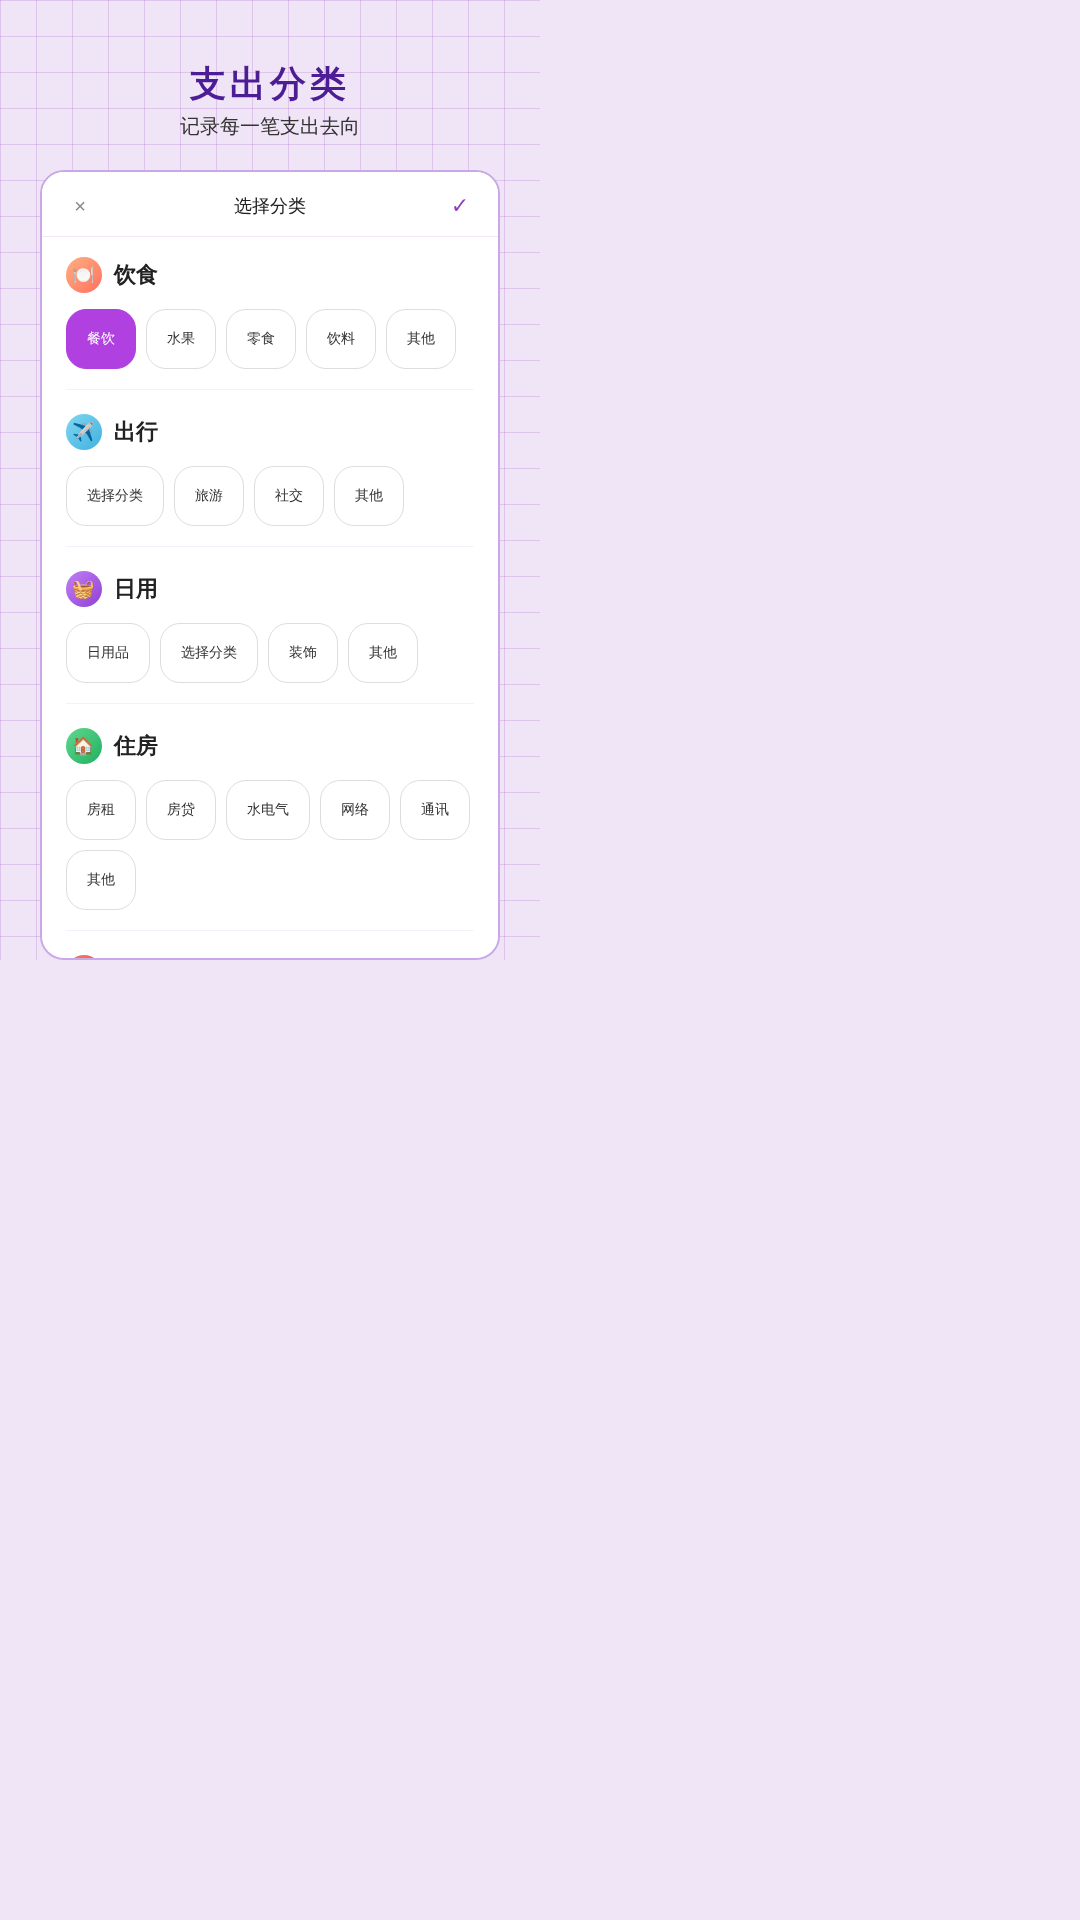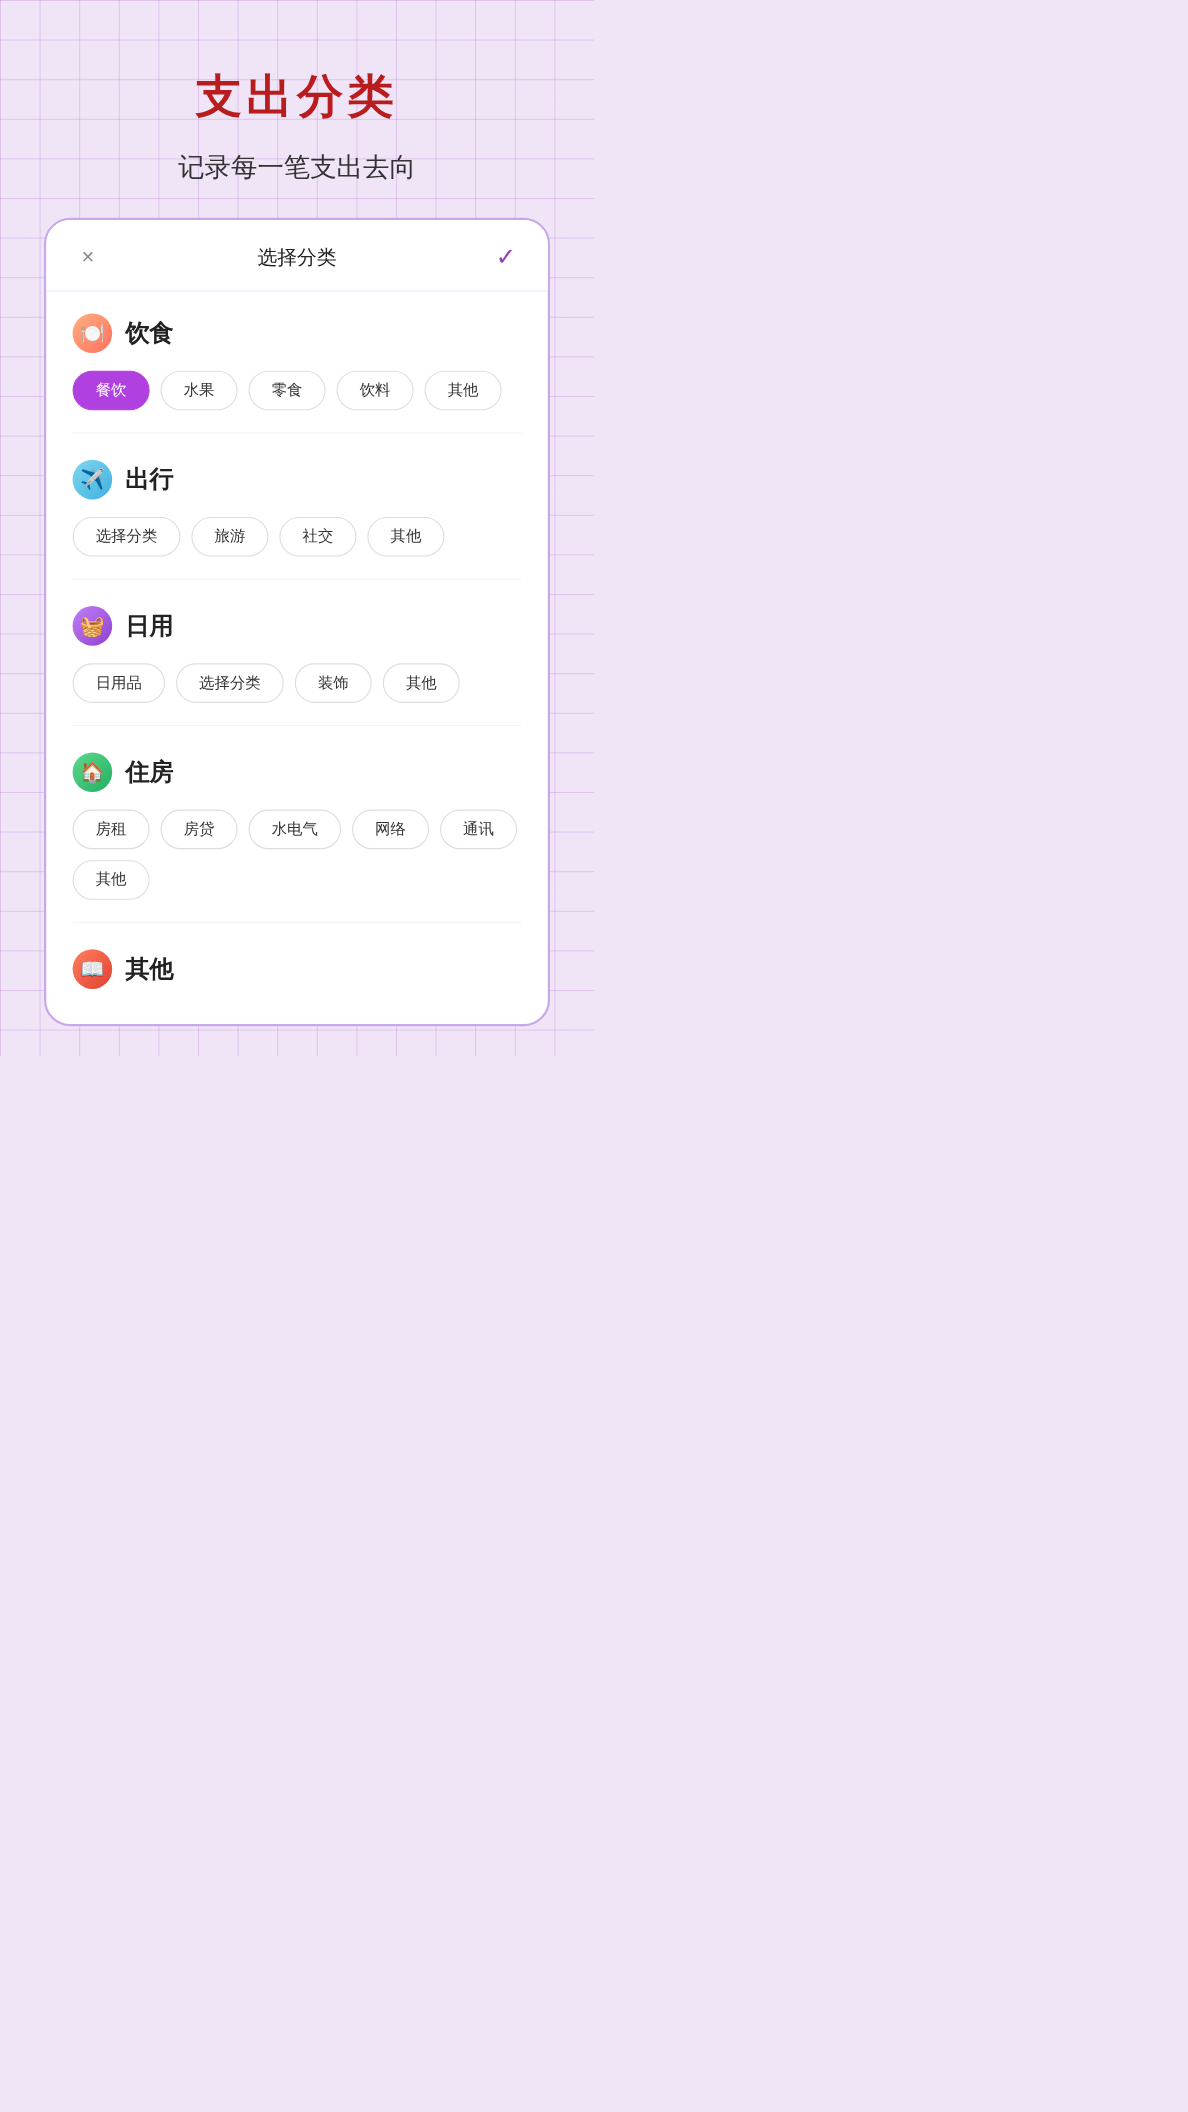--- a/index.html
+++ b/index.html
@@ -29,29 +29,29 @@
       z-index: 1;
       width: 540px;
       height: 960px;
       display: flex;
       flex-direction: column;
       align-items: center;
       padding-top: 60px;
     }
 
     .page-title {
-      font-size: 42px;
+      font-size: 36px;
       font-weight: 700;
-      color: #b91c1c;
+      color: #4c1d95;
       letter-spacing: 4px;
-      margin-bottom: 20px;
+      margin-bottom: 4px;
     }
 
     .page-subtitle {
-      font-size: 24px;
+      font-size: 20px;
       color: #333;
       margin-bottom: 30px;
     }
 
     
     .modal {
       width: 460px;
       background: #fff;
       border-radius: 24px;
       border: 2px solid #c8a8e8;
@@ -133,21 +133,21 @@
       color: #222;
     }
 
     .tags {
       display: flex;
       flex-wrap: wrap;
       gap: 10px;
     }
 
     .tag {
-      padding: 8px 20px;
+      padding: 20px 20px;
       border-radius: 20px;
       border: 1.5px solid #ddd;
       font-size: 14px;
       color: #333;
       cursor: pointer;
       background: #fff;
     }
 
     .tag.active {
       background: #b040e0;

